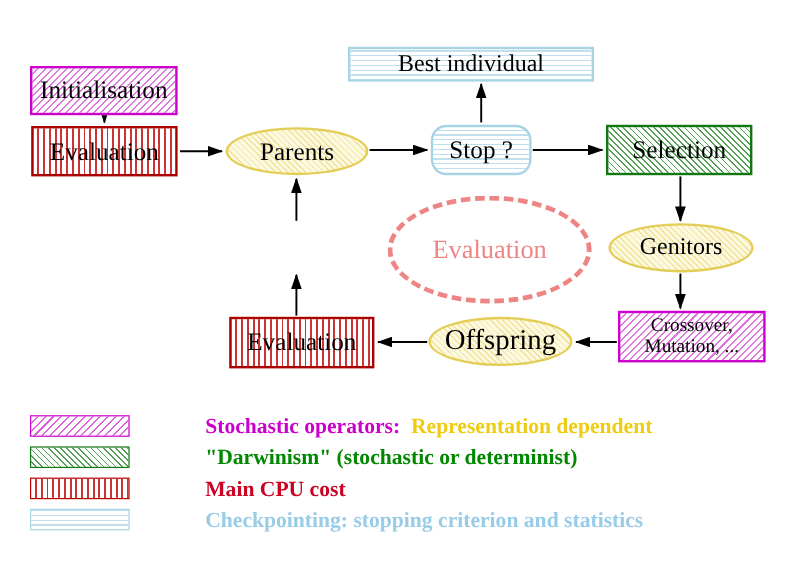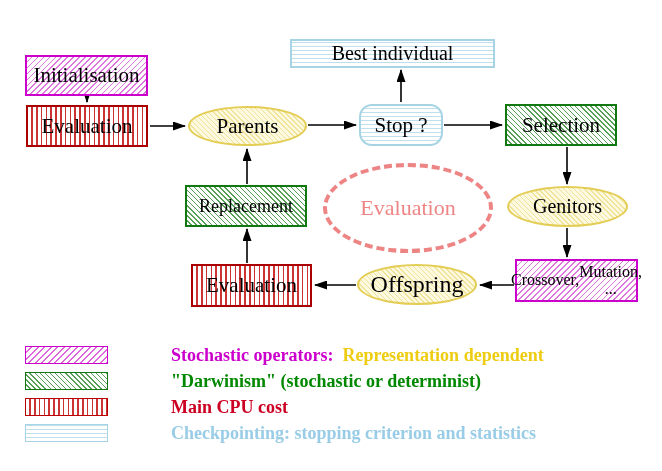--- a/index.html
+++ b/index.html
@@ -99,33 +99,30 @@
   </div>
 
   <div class="node stripe-blue" style="left:290px;top:39px;width:205px;height:29px;font-size:20px;">
     <span>Best individual</span>
   </div>
 
   <div class="node stripe-blue rounded" style="left:359px;top:104px;width:84px;height:42px;border-radius:13px;">
     <span>Stop ?</span>
   </div>
 
-  <div class="node hatch-green" style="left:505px;top:104px;width:112px;height:42px;">
+  <div class="node hatch-green" style="left:505px;top:104px;width:122px;height:42px;">
     <span>Selection</span>
   </div>
 
-  <div class="node hatch-green" style="left:185px;top:185px;width:122px;height:42px;font-size:18px;">
-    <span>Replacement</span>
-  </div>
 
   <div class="node ellipse-yellow" style="left:507px;top:186px;width:121px;height:41px;font-size:20px;">
     <span>Genitors</span>
   </div>
 
-  <div class="node hatch-magenta small-label" style="left:515px;top:259px;width:123px;height:43px;flex-direction:row;">
+  <div class="node hatch-magenta small-label" style="left:515px;top:259px;width:123px;height:43px;flex-direction:column;">
     <span>Crossover,</span>
     <span>Mutation, ...</span>
   </div>
 
   <div class="node ellipse-yellow" style="left:357px;top:264px;width:120px;height:41px;font-size:24px;">
     <span>Offspring</span>
   </div>
 
   <div class="node stripe-red" style="left:191px;top:264px;width:121px;height:43px;">
     <span>Evaluation</span>

